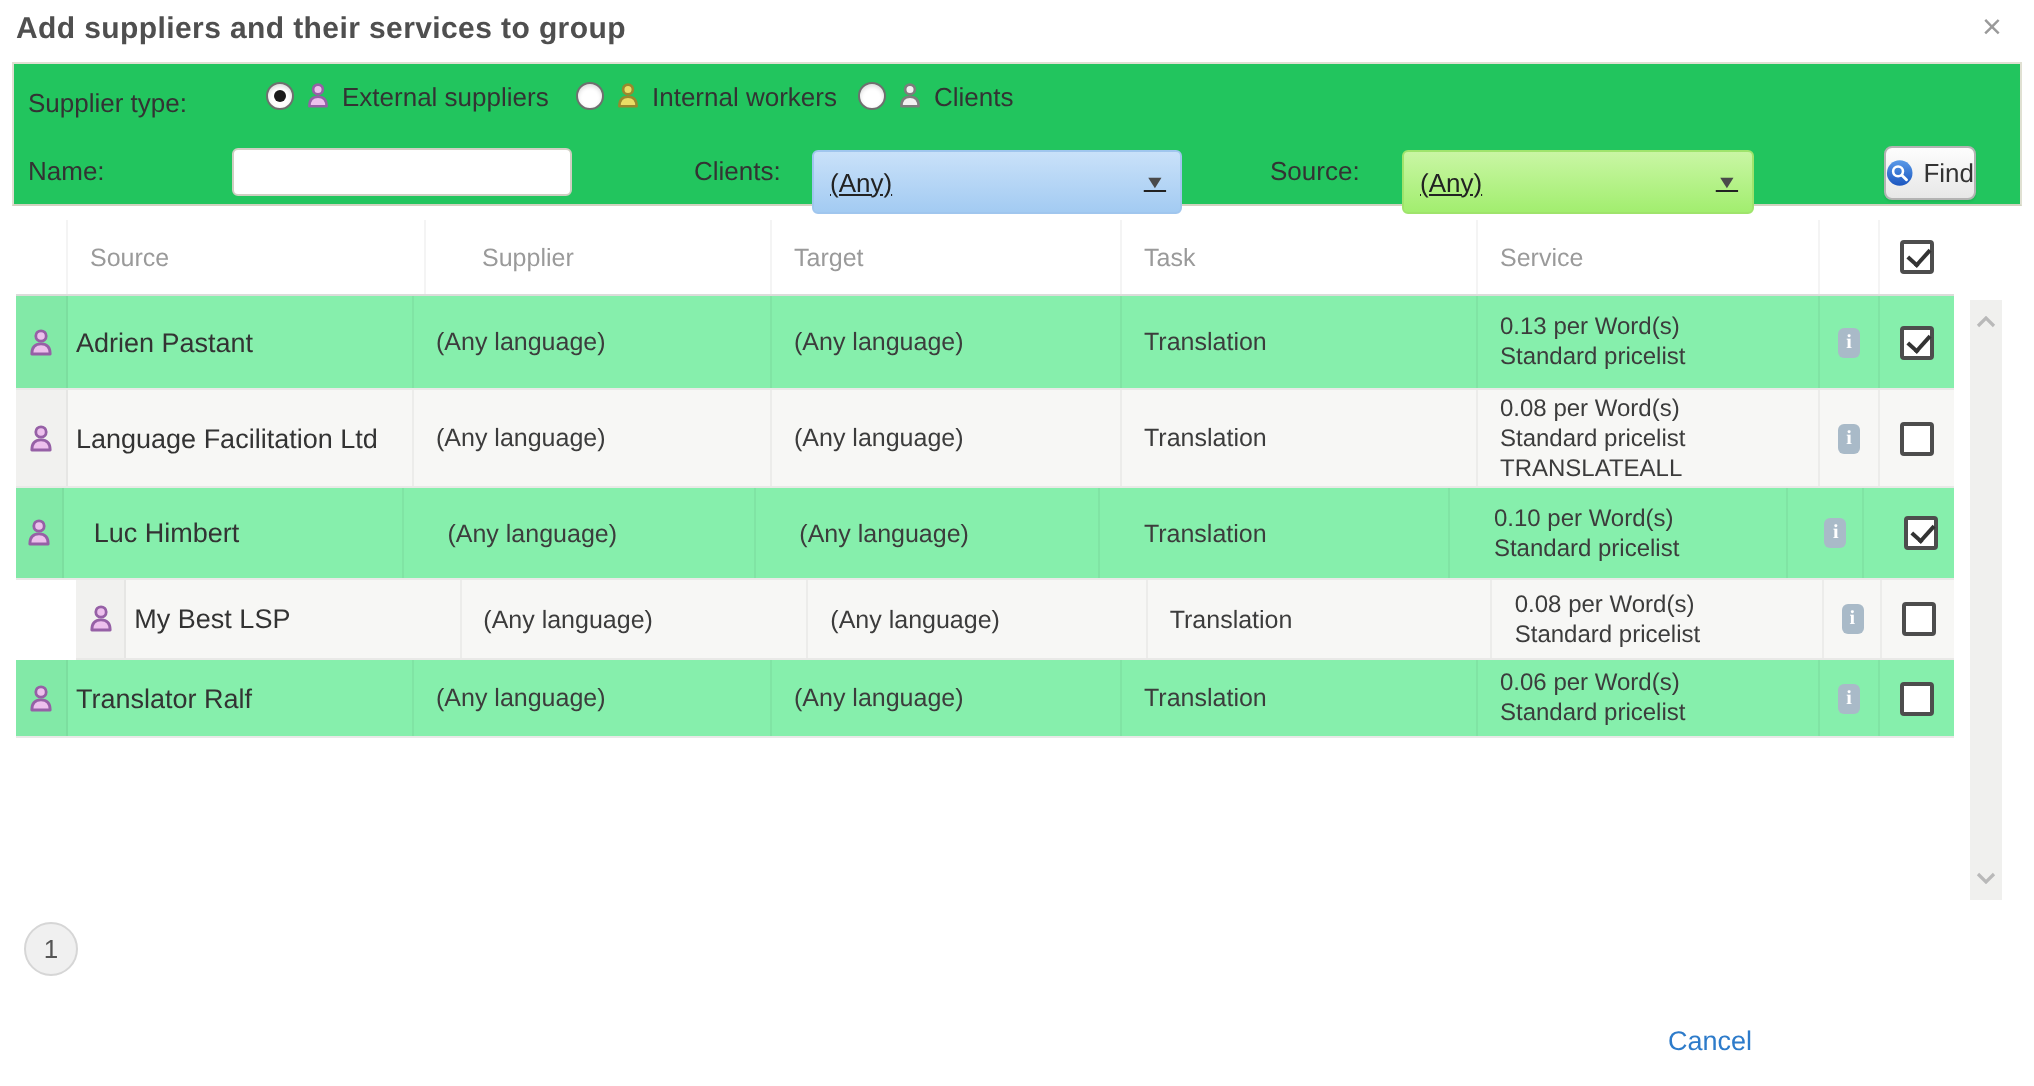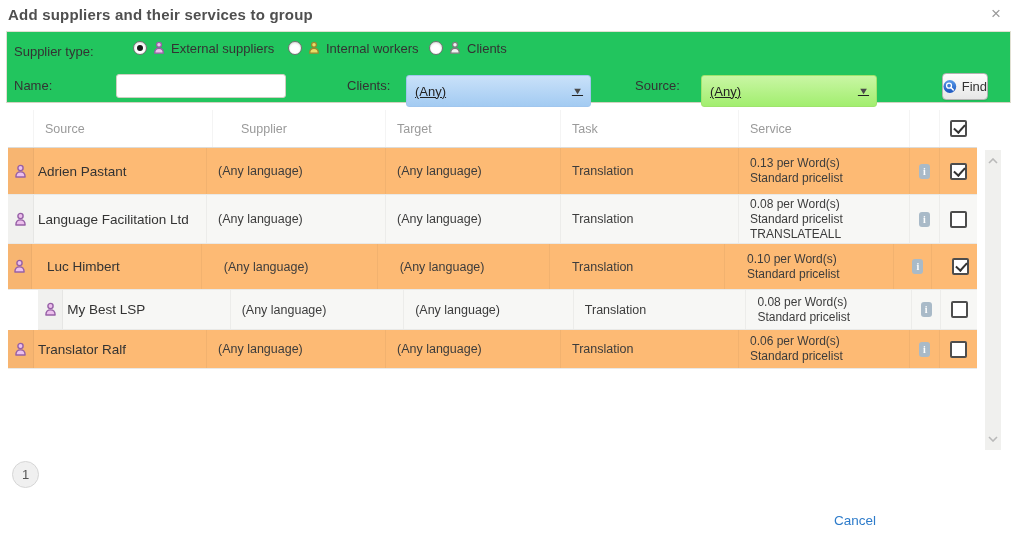--- a/index.html
+++ b/index.html
@@ -70,21 +70,21 @@
   .c-icon    { width:26px;  justify-content:center; }
   .c-supplier{ width:173px; padding-left:4px; }
   .c-source  { width:179px; padding-left:11px; }
   .c-target  { width:175px; padding-left:11px; }
   .c-task    { width:178px; padding-left:11px; }
   .c-service { width:171px; padding-left:11px; }
   .c-info    { width:30px;  justify-content:center; }
   .c-check   { width:37px;  justify-content:center; }
   .thead .c-supplier { padding-left:28px; }
   .trow {
-    display:flex; border-bottom:1px solid #e9e9e7; background:#fdba74; font-size:12.5px; color:#3c3c3c;
+    display:flex; border-bottom:1px solid #e9e9e7; background:#86efac; font-size:12.5px; color:#3c3c3c;
   }
   .trow.alt { background:#f7f7f5; }
   .trow .c-icon { background:rgba(0,0,0,0.025); }
   .sup-name { font-size:13.5px; color:#333; }
   .c-service { flex-direction:column; align-items:flex-start; justify-content:center; }
   .svc-line { font-size:12px; line-height:15px; color:#3c3c3c; }
   .checkbox {
     width:17px; height:17px; background:#fff; border:2px solid #4d4d4d;
     border-radius:2px; position:relative; cursor:pointer; flex:0 0 auto;
   }

